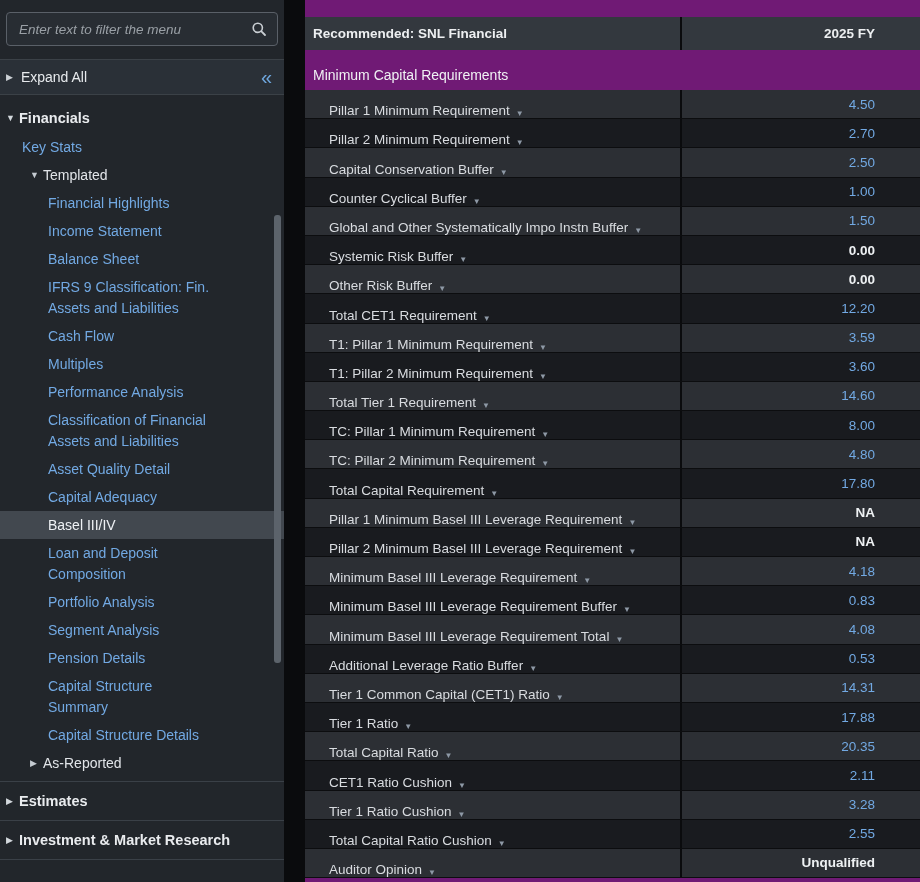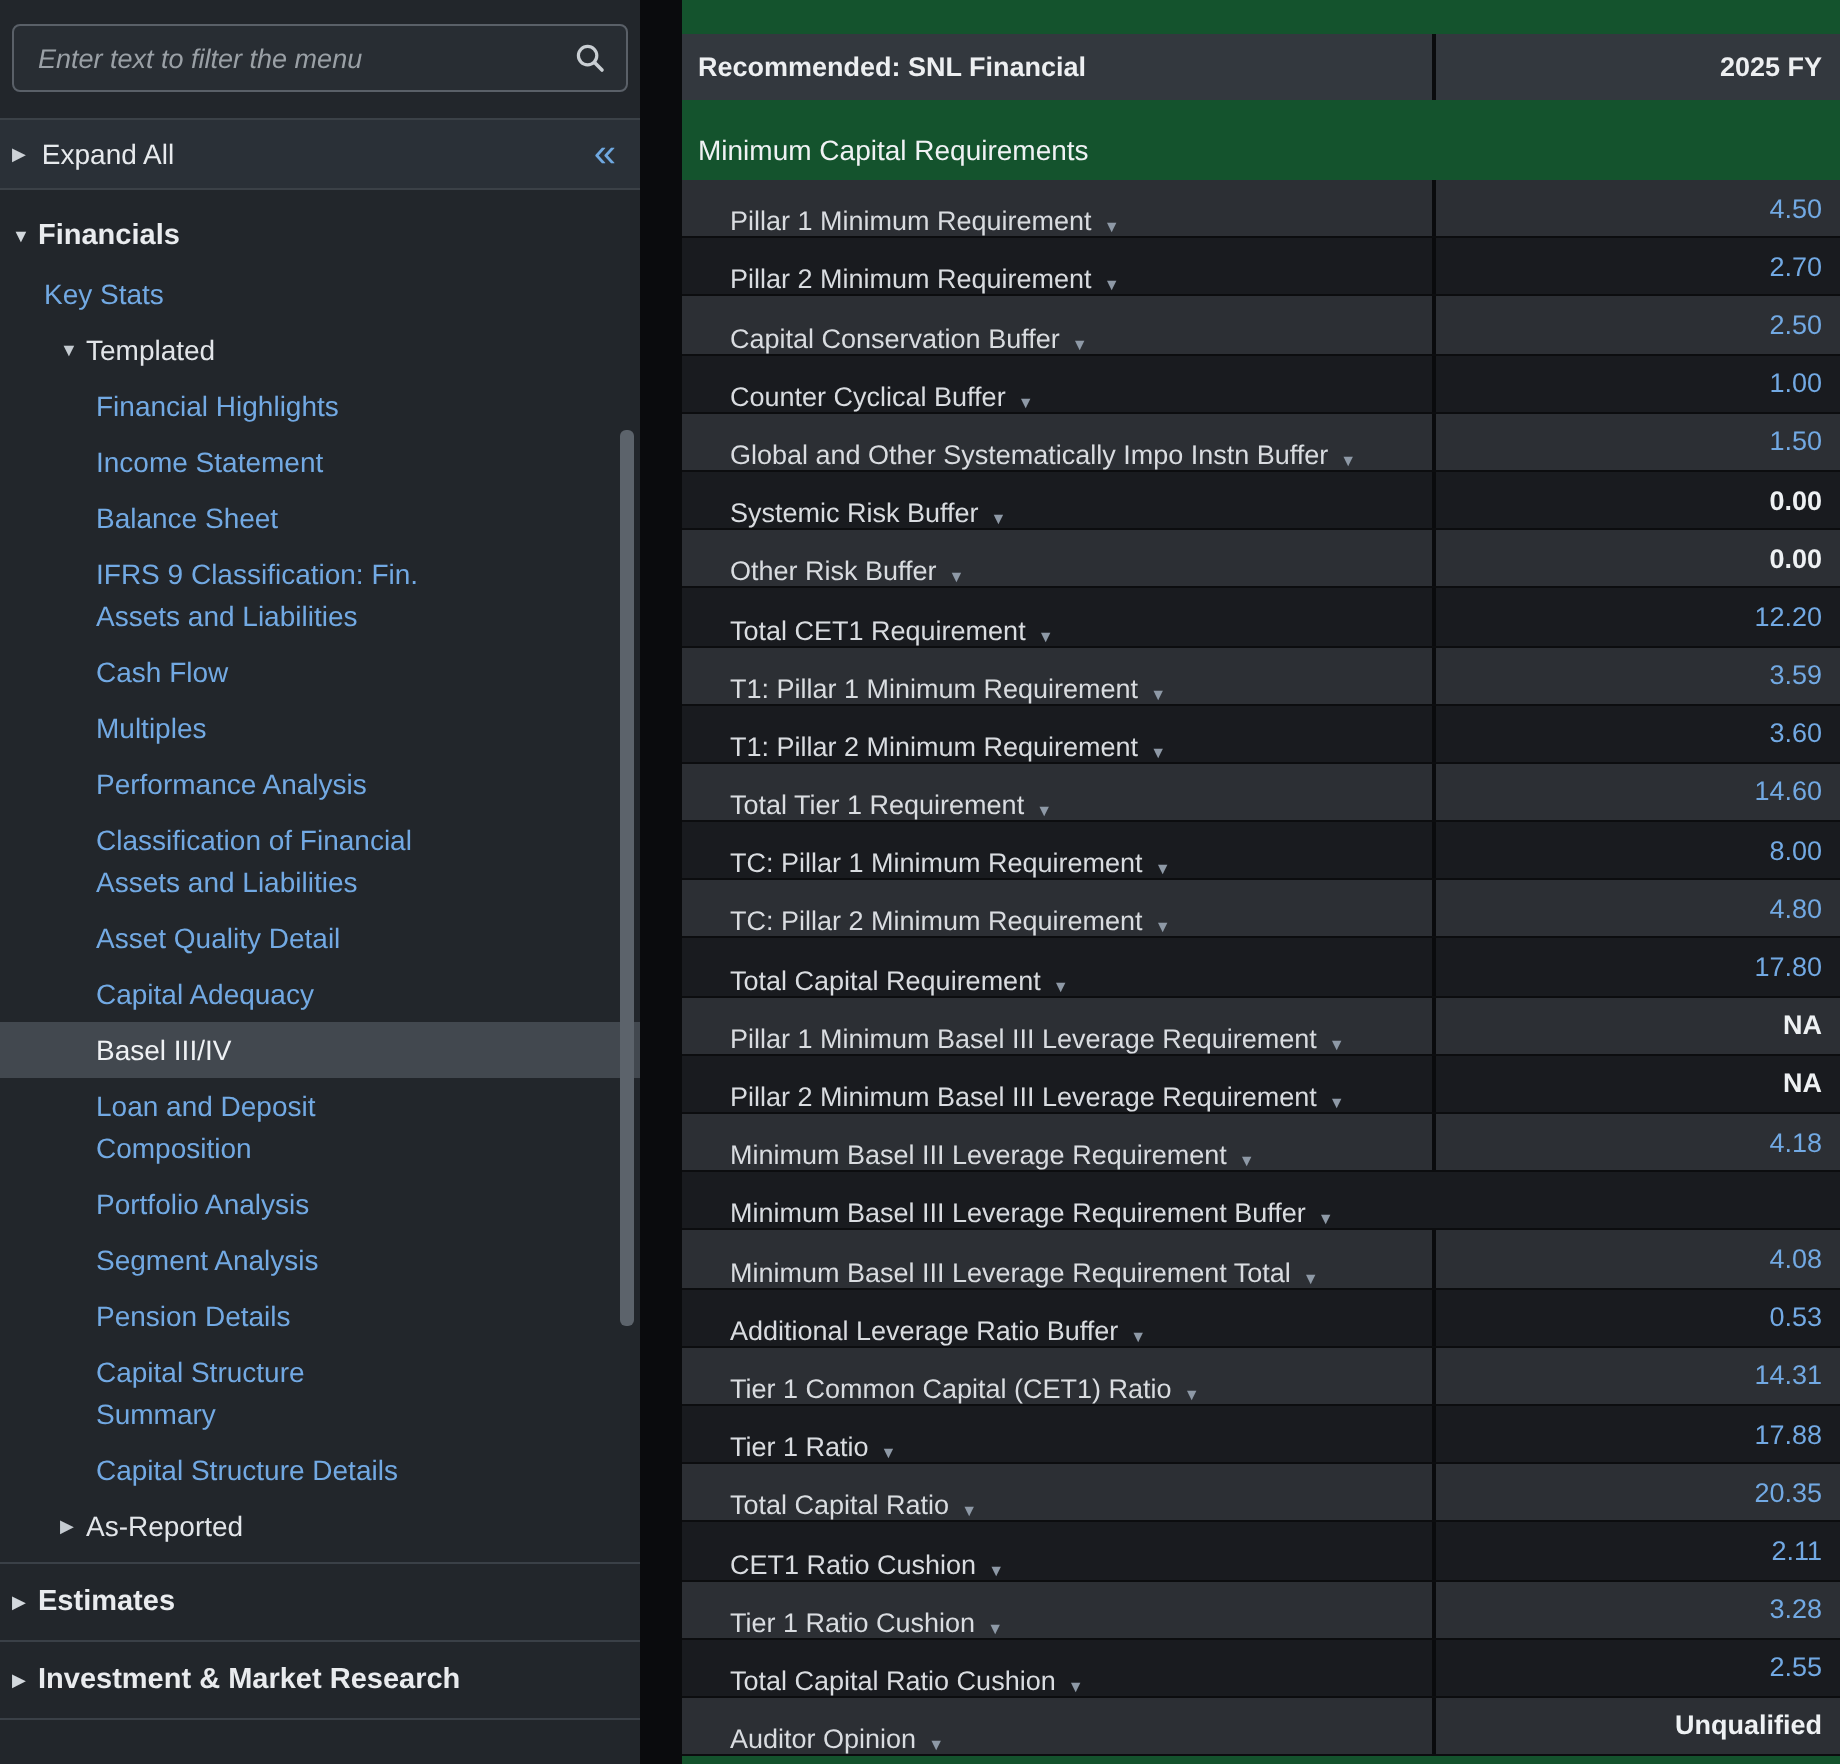--- a/index.html
+++ b/index.html
@@ -1,21 +1,21 @@
 <!DOCTYPE html>
 <html><head>
 <meta charset="utf-8">
 <style>
   html,body{margin:0;padding:0;background:#0a0b0d;}
   *{box-sizing:border-box;}
   .app{width:920px;height:882px;display:flex;background:#0a0b0d;
        font-family:"Liberation Sans",sans-serif;overflow:hidden;}
 
   
-  .sidebar{width:320px;flex-shrink:0;background:#22262b;position:relative;overflow:hidden;}
+  .sidebar{width:284px;flex-shrink:0;background:#22262b;position:relative;overflow:hidden;}
   .filter-box{margin:12px 6px 13px 6px;height:34px;background:#282d33;border:1px solid #5a6068;
               border-radius:4px;display:flex;align-items:center;padding:0 10px;}
   .filter-input{flex:1;background:transparent;border:none;outline:none;color:#cfd4d9;
                 font-style:italic;font-size:13.5px;font-family:"Liberation Sans",sans-serif;min-width:0;}
   .filter-input::placeholder{color:#9aa0a6;font-style:italic;}
   .search-icon{display:flex;align-items:center;margin-left:8px;cursor:pointer;}
 
   .expand-bar{height:36px;background:#2a3037;border-top:1px solid #3b4147;border-bottom:1px solid #3b4147;
               display:flex;align-items:center;padding:0 12px 0 6px;color:#e7eaed;font-size:14px;cursor:pointer;}
   .expand-bar .tri-right{font-size:9px;color:#ccd1d6;margin-right:8px;}
@@ -34,21 +34,21 @@
   .t-toggle .tri{color:#c5cbd1;}
   .t-link .lab{color:#72a9e3;}
   .t-link.lvl-2{padding-left:48px;}
   .t-link.lvl-2 .lab{max-width:177px;}
   .tree-item.selected{background:#42484f;}
   .tree-item.selected .lab{color:#eef1f4;text-align:center;}
   .tree-divider{height:1px;background:#3a4047;margin:4px 0;}
   .scroll-thumb{position:absolute;right:3px;top:215px;width:7px;height:448px;background:#5c636b;border-radius:3px;}
 
   
-  .main{width:615px;flex-shrink:0;margin-left:21px;padding-top:17px;background:#14532d;}
+  .main{width:615px;flex-shrink:0;margin-left:21px;padding-top:17px;background:#701a75;}
   .grid-header{height:33px;background:#33383e;display:flex;align-items:stretch;
                font-weight:700;color:#edeff1;font-size:13.5px;}
   .gh-left{flex:1;display:flex;align-items:center;padding-left:8px;}
   .gh-right{width:240px;display:flex;align-items:center;justify-content:flex-end;
             padding-right:45px;border-left:2px solid #0a0b0d;}
   .section-row{margin-top:10px;height:30px;display:flex;align-items:center;
                font-weight:400;color:#f0f2f4;font-size:14px;padding-left:8px;}
   .row{height:29.2px;display:flex;align-items:stretch;font-size:13.5px;border-bottom:1px solid #0c0d0f;}
   .row.light{background:#2c2f34;}
   .row.dark{background:#191b1f;}
@@ -288,20 +288,21 @@
             <span>Minimum Basel III Leverage Requirement</span>
             <span class="caret">▼</span>
           </div>
           <div class="row-value vlink">4.18</div>
         </div>
         <div class="row dark">
           <div class="row-label">
             <span>Minimum Basel III Leverage Requirement Buffer</span>
             <span class="caret">▼</span>
           </div>
+          <div class="row-value vlink">0.83</div>
         </div>
         <div class="row light">
           <div class="row-label">
             <span>Minimum Basel III Leverage Requirement Total</span>
             <span class="caret">▼</span>
           </div>
           <div class="row-value vlink">4.08</div>
         </div>
         <div class="row dark">
           <div class="row-label">

